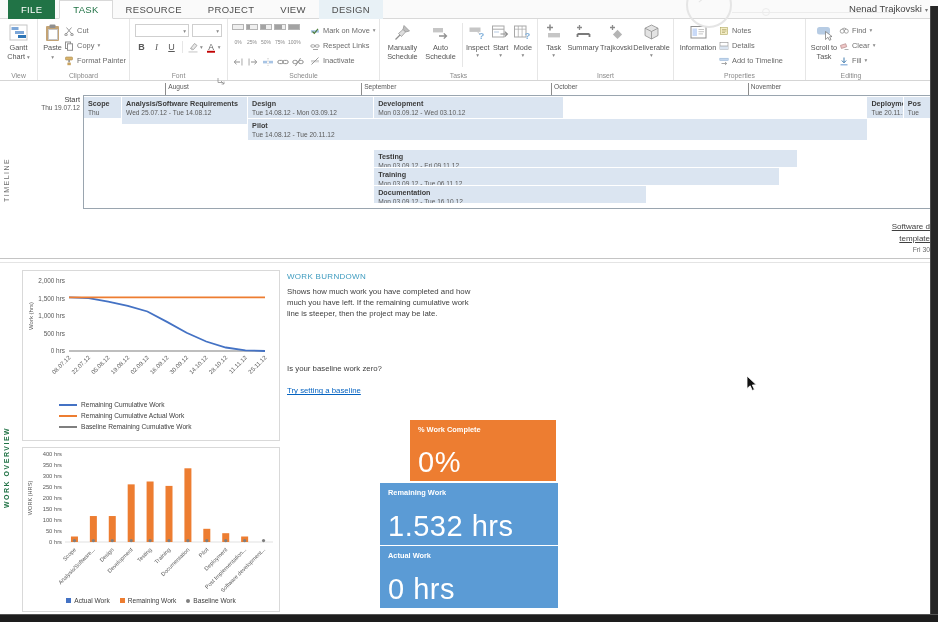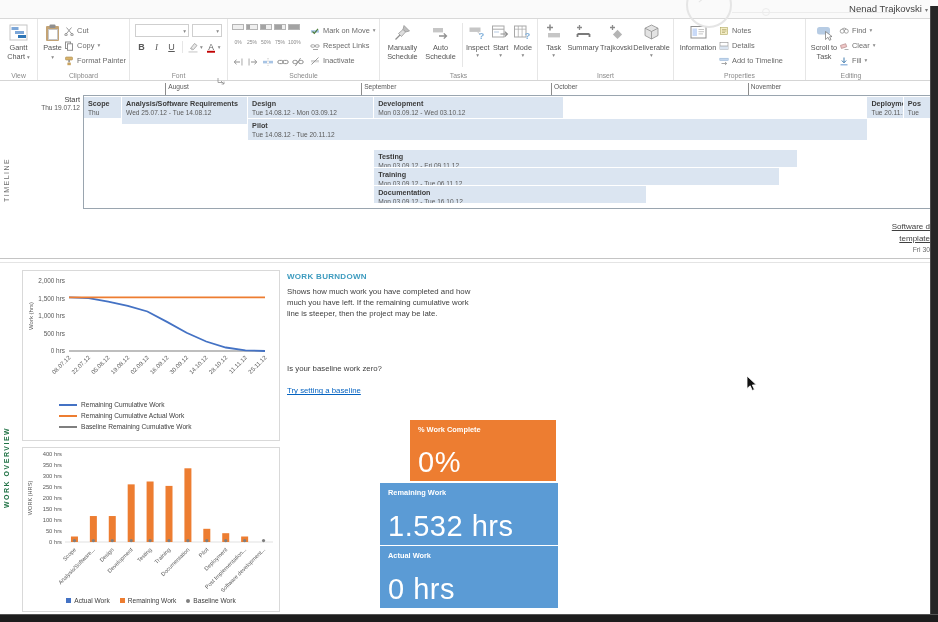--- a/index.html
+++ b/index.html
@@ -82,21 +82,21 @@
   .bar-panel { left:22px; top:447px; width:258px; height:165px; }
   .legend-v { padding-left:36px; padding-top:2px; }
   .legend-v .li { display:flex; align-items:center; gap:4px; font-size:6.6px; color:#404040; margin-top:4px; }
   .legend-v .sw { width:18px; height:2px; }
   .legend-h { display:flex; justify-content:center; gap:10px; margin-top:1px; }
   .legend-h .li { display:flex; align-items:center; gap:3px; font-size:6.6px; color:#404040; }
   .legend-h .sq { width:5px; height:5px; }
   .legend-h .dt { width:4px; height:4px; border-radius:50%; }
 
   .info-block { position:absolute; left:287px; top:272px; width:190px; }
-  .info-block h3 { font-size:8px; font-weight:bold; color:#3d9bbf; letter-spacing:.3px; margin-bottom:5px; }
+  .info-block h3 { font-size:8px; font-weight:normal; color:#3d9bbf; letter-spacing:.3px; margin-bottom:5px; }
   .info-block p { font-size:7.8px; color:#404040; line-height:1.42; }
   .info-q { margin-top:44px !important; }
   .info-link { display:inline-block; margin-top:12px; font-size:7.8px; color:#0563c1; text-decoration:underline; cursor:pointer; }
 
   .kpi { position:absolute; color:#fff; padding:5px 8px; }
   .kpi .kl { font-size:7.4px; font-weight:bold; }
   .kpi .kv { position:absolute; left:8px; bottom:2px; font-size:29px; font-weight:normal; letter-spacing:.5px; }
   .kpi1 { left:410px; top:420px; width:146px; height:61px; }
   .kpi2 { left:380px; top:483px; width:178px; height:62px; }
   .kpi3 { left:380px; top:546px; width:178px; height:62px; }
@@ -110,20 +110,28 @@
 </head>
 <body>
 
 <div class="app">
 
   <div class="tabs-row">
     <div class="wm-circle"></div>
     <div class="wm-slash"></div>
     <div class="wm-line"></div>
     <div class="wm-dot"></div>
+    <div class="tabs">
+      <div class="tab file">FILE</div>
+      <div class="tab active">TASK</div>
+      <div class="tab">RESOURCE</div>
+      <div class="tab">PROJECT</div>
+      <div class="tab">VIEW</div>
+      <div class="tab contextual">DESIGN</div>
+    </div>
     <div class="user-menu"><span>Nenad Trajkovski</span><span class="car">▾</span></div>
   </div>
 
   <div class="ribbon">
 
     <div class="group" style="width:38px">
       <div class="bigrow">
         <button class="bigbtn" style="width:32px">
           <span class="ic18"><svg viewBox="0 0 19 19">
                 <rect x="1" y="2" width="17" height="15" fill="#fff" stroke="#c6c6c6"></rect>

